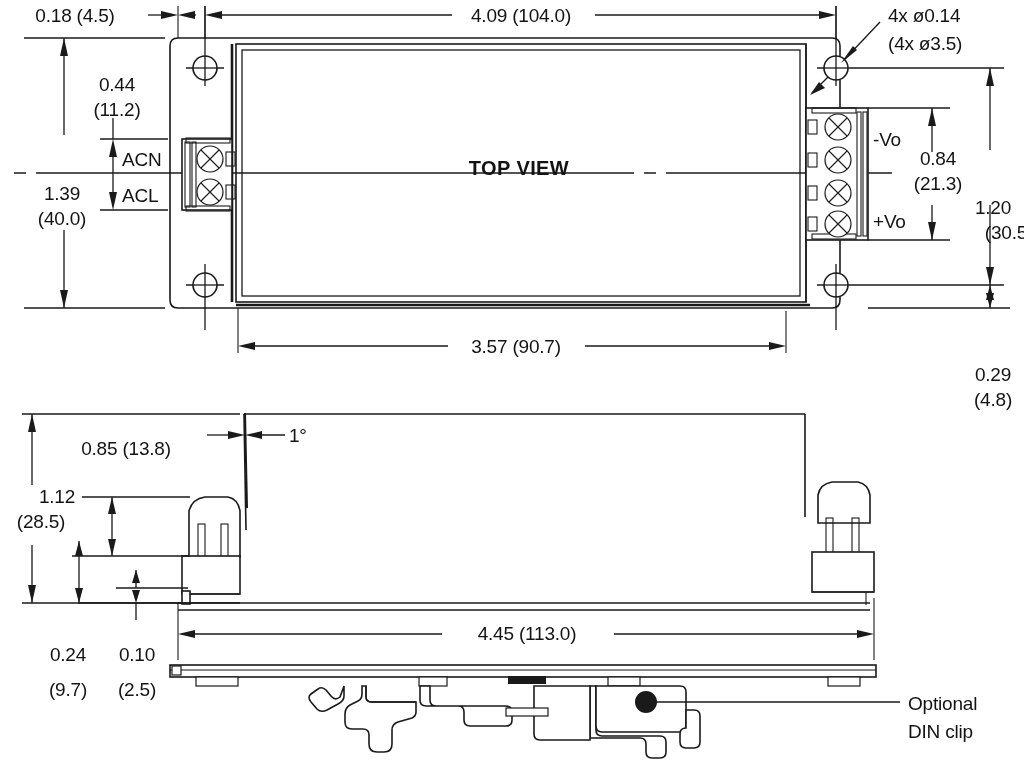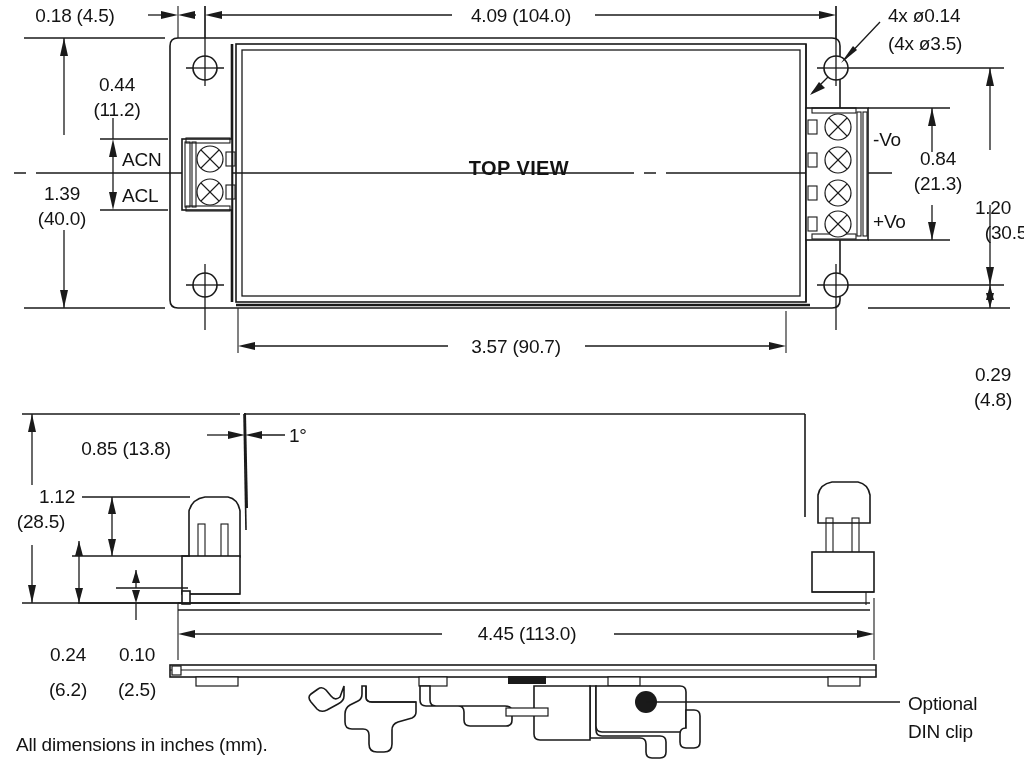--- a/index.html
+++ b/index.html
@@ -415,27 +415,26 @@
 
   <div class="txt" style="left:888px; top:4px;">4x ø0.14</div>
   <div class="txt" style="left:888px; top:32px;">(4x ø3.5)</div>
 
   <div class="txt ctr" style="left:126px; top:437px;">0.85 (13.8)</div>
 
   <div class="txt ctr" style="left:57px; top:485px;">1.12</div>
   <div class="txt ctr" style="left:41px; top:510px;">(28.5)</div>
 
   <div class="txt ctr" style="left:68px; top:643px;">0.24</div>
-  <div class="txt ctr" style="left:68px; top:678px;">(6.2)</div>
+  <div class="txt ctr" style="left:68px; top:678px;">(9.7)</div>
 
   <div class="txt ctr" style="left:137px; top:643px;">0.10</div>
   <div class="txt ctr" style="left:137px; top:678px;">(2.5)</div>
 
   <div class="txt" style="left:289px; top:424px;">1°</div>
 
   <div class="txt ctr" style="left:527px; top:622px;">4.45 (113.0)</div>
 
   <div class="txt" style="left:908px; top:692px;">Optional</div>
   <div class="txt" style="left:908px; top:720px;">DIN clip</div>
 
-  <div class="txt txt-note" style="left:16px; top:733px;">All dimensions in inches (mm).</div>
 
 </div>
 
 </body></html>

